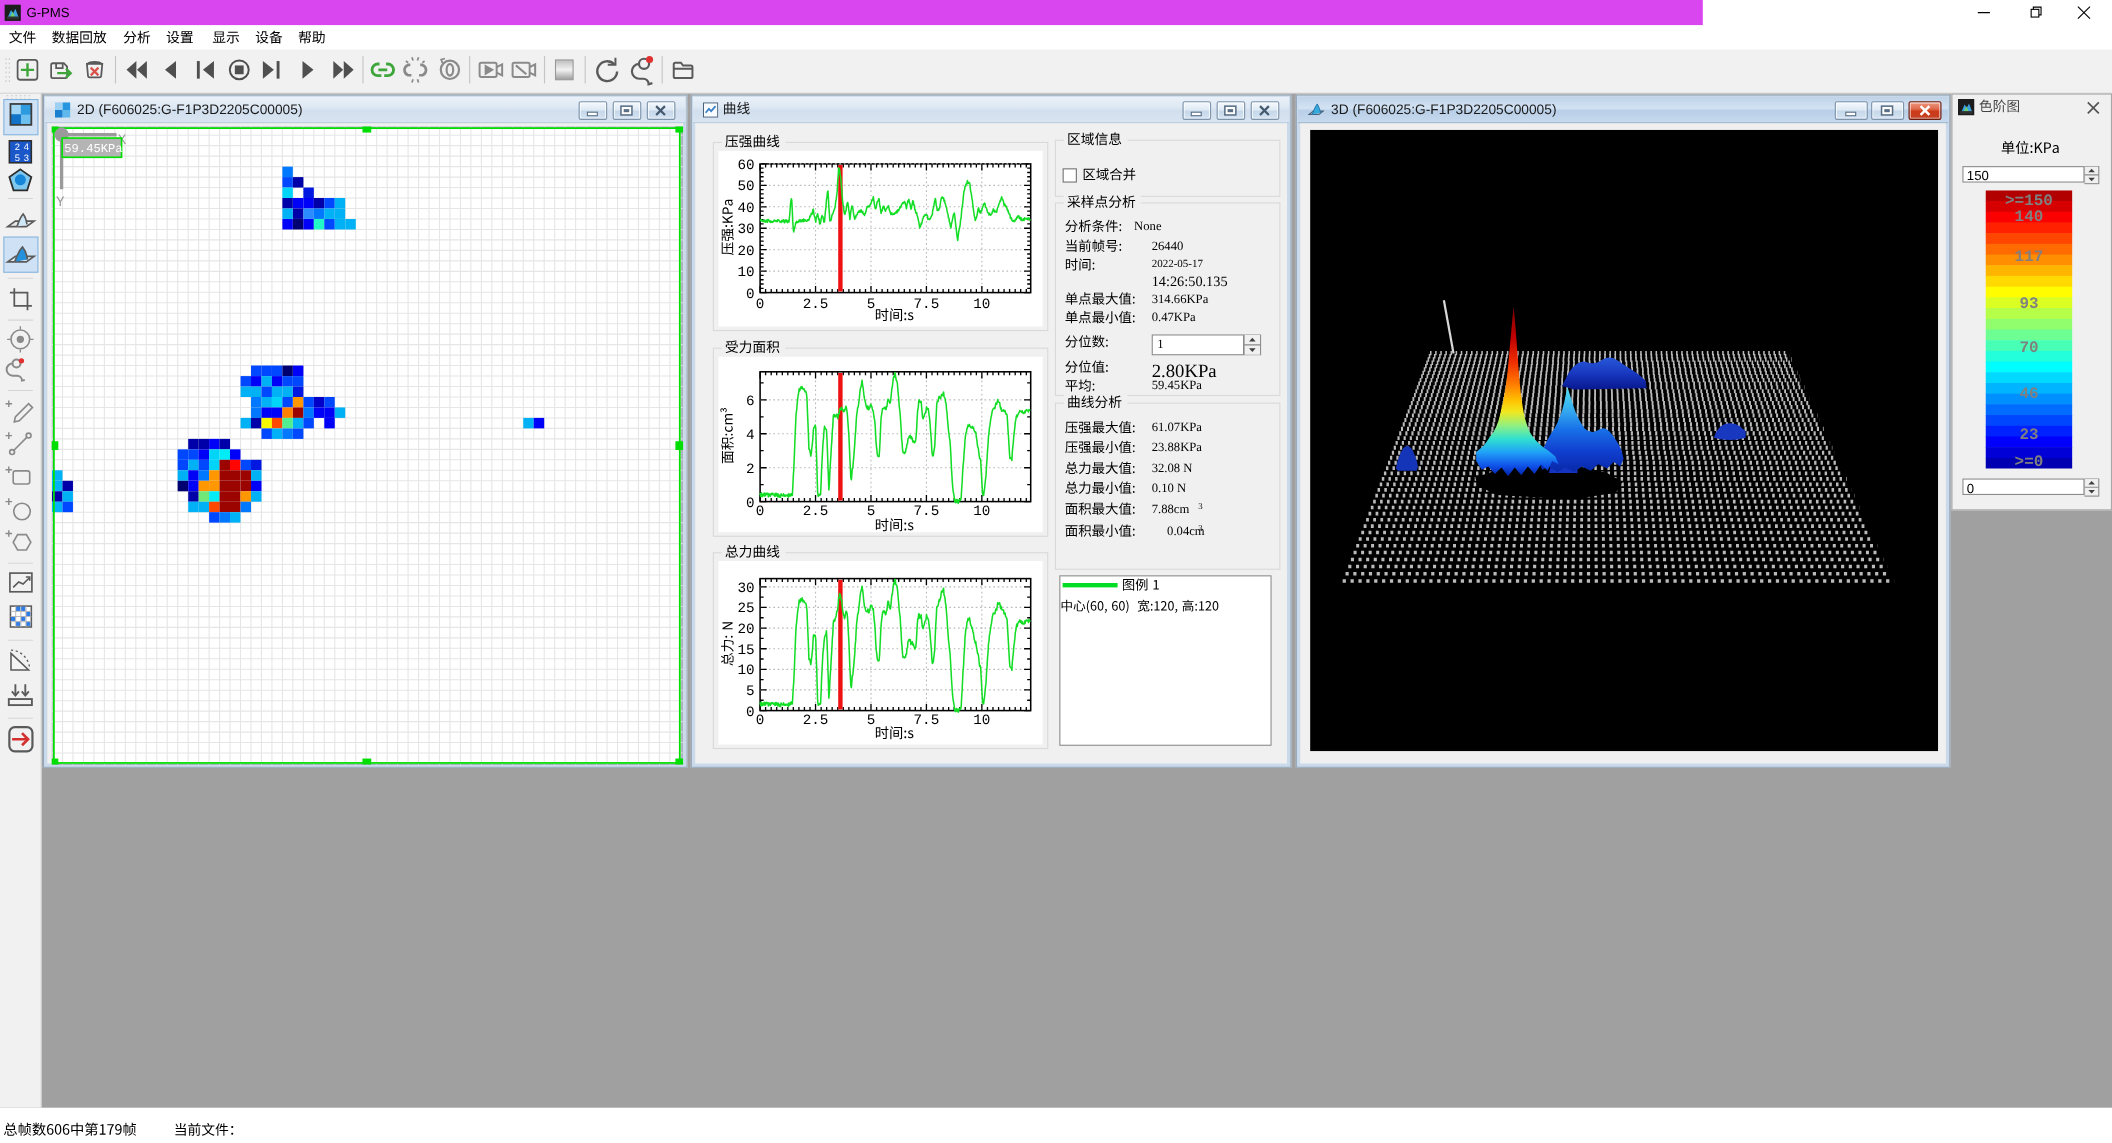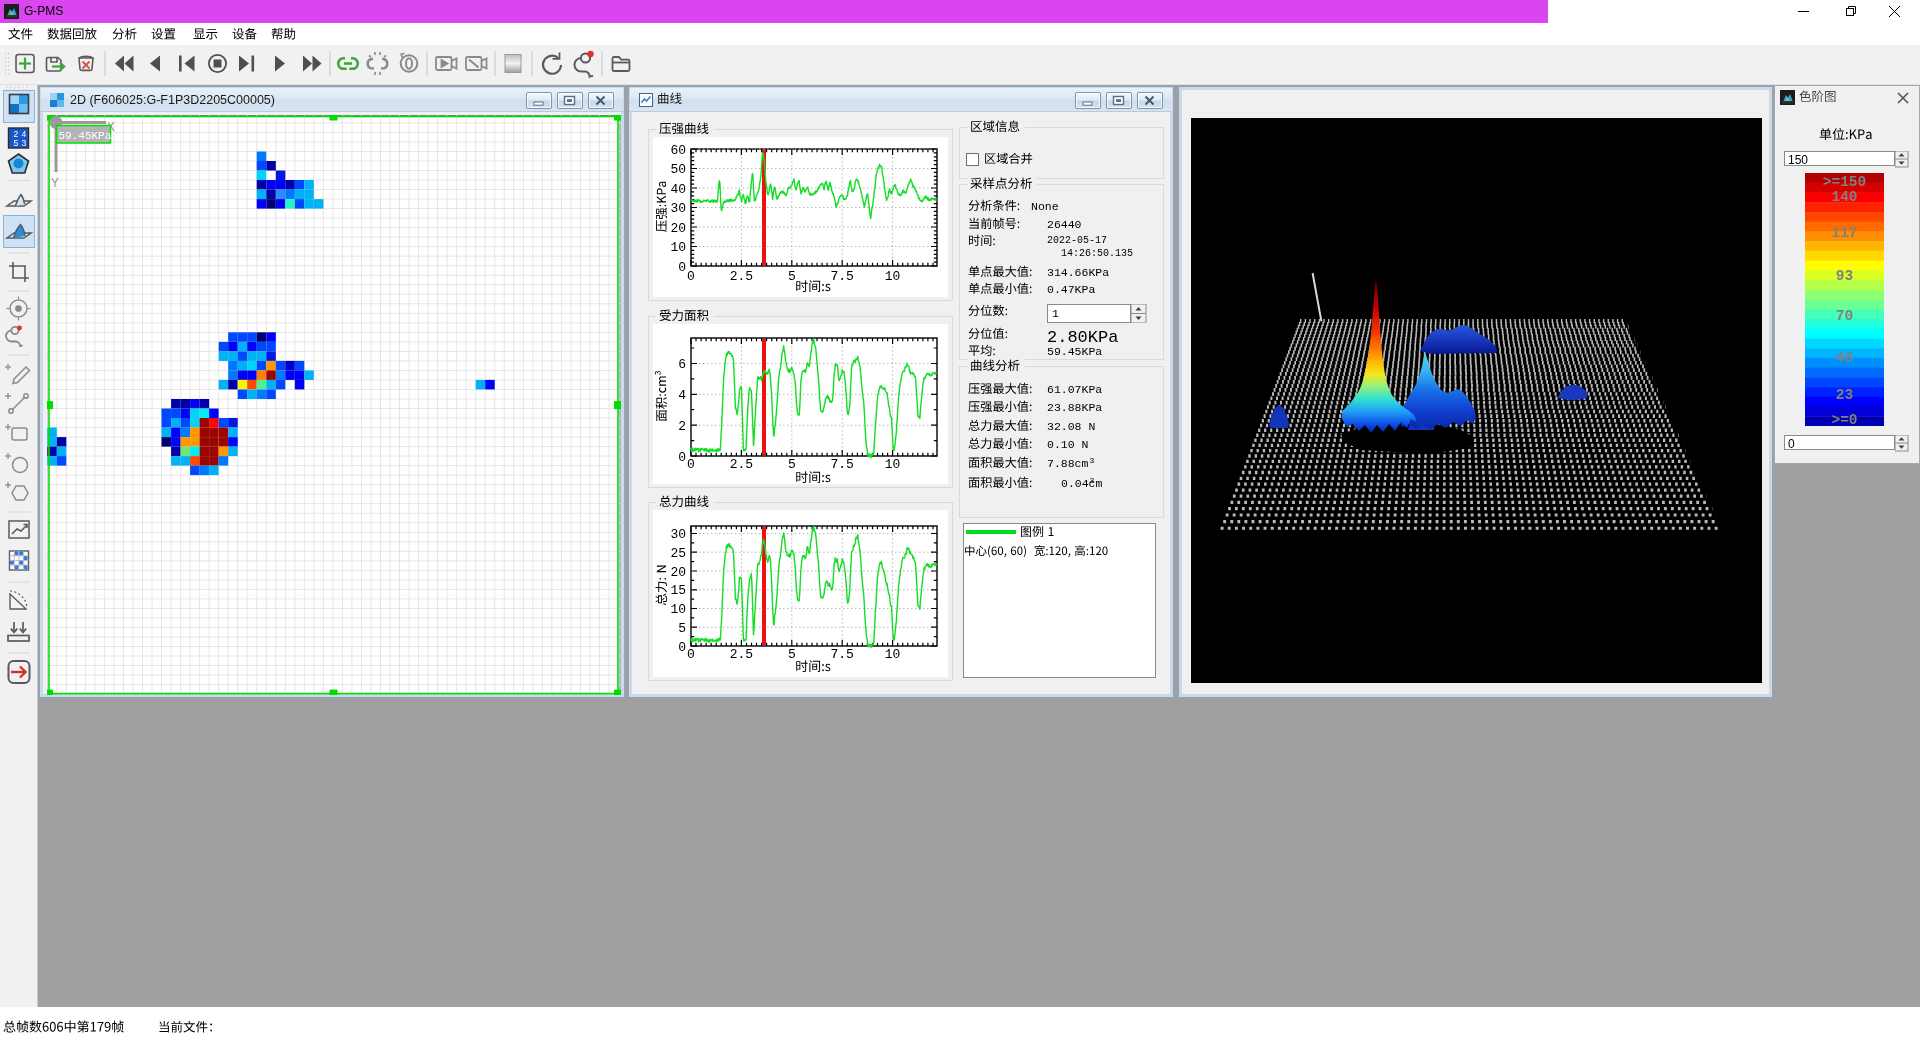--- a/index.html
+++ b/index.html
@@ -3,21 +3,21 @@
 *{margin:0;padding:0;box-sizing:border-box}
 html,body{width:1920px;height:1039px;overflow:hidden;background:#fff;
  font-family:"Liberation Sans",sans-serif;}
 .abs{position:absolute}
 .win{position:absolute;background:#f0f0f0;border:1px solid #8fa4b8;
  box-shadow:inset 0 0 0 3px #cadaeb;}
 .tbar{position:absolute;left:1px;top:1px;right:1px;height:24px;}
 .wbtn{position:absolute;top:4px;width:26px;height:17px;border:1px solid #7e94ab;border-radius:2px;
  background:linear-gradient(180deg,#f4f8fc 0%,#dfeaf5 45%,#c6d8ea 55%,#d4e3f2 100%);
  box-shadow:inset 0 0 0 1px rgba(255,255,255,.75);}
-.mono{font-family:Liberation Mono, monospace;}
+.mono{font-family:Liberation Serif, serif;}
 </style></head><body>
 <div class="abs" style="left:0;top:0;width:1920px;height:1039px;background:#fff">
 
 <div class="abs" style="left:0;top:0;width:1548px;height:23px;background:#d946ef">
 <svg class="abs" style="left:4px;top:4px" width="15" height="15" viewBox="0 0 15 15">
 <rect x="0" y="0" width="15" height="15" fill="#1c1c1c"></rect>
 <path d="M3 12 L6 5 L8 8 L10 4 L13 12 Z" fill="#3aa0e0"></path>
 <path d="M5 12 L7.5 6.5 L10 12 Z" fill="#6fcf6f"></path>
 <rect x="2" y="11" width="11" height="2.5" fill="#303030"></rect>
 </svg>
@@ -540,21 +540,21 @@
         <text x="33" y="28.0" font-size="13" text-anchor="end" font-family="Liberation Mono" fill="#000">30</text>
       </svg>
 <div class="abs" style="left:330px;top:40px;width:205px;height:52px;border:1px solid #d9d9d9;background:#f0f0f0"></div>
 <div class="abs" style="left:338px;top:33px;width:58px;height:14px;background:#f0f0f0"></div>
 <div class="abs" style="left:337px;top:66px;width:13px;height:13px;background:#fff;border:1px solid #707070"></div>
 <div class="abs" style="left:330px;top:97px;width:205px;height:176px;border:1px solid #d9d9d9;background:#f0f0f0"></div>
 <div class="abs" style="left:338px;top:90px;width:70px;height:14px;background:#f0f0f0"></div>
 <span class="abs mono" style="left:402px;top:113px;font-size:11.5px;color:#000">None</span>
 <span class="abs mono" style="left:418px;top:131px;font-size:11.5px;color:#000">26440</span>
 <span class="abs mono" style="left:418px;top:148px;font-size:10px;color:#000">2022-05-17</span>
-<span class="abs mono" style="left:432px;top:161px;font-size:10px;color:#000">14:26:50.135</span>
+<span class="abs mono" style="left:418px;top:161px;font-size:13px;color:#000">14:26:50.135</span>
 <span class="abs mono" style="left:418px;top:179px;font-size:11.5px;color:#000">314.66KPa</span>
 <span class="abs mono" style="left:418px;top:196px;font-size:11.5px;color:#000">0.47KPa</span>
 <span class="abs mono" style="left:418px;top:241px;font-size:17px;color:#000">2.80KPa</span>
 <span class="abs mono" style="left:418px;top:258px;font-size:11.5px;color:#000">59.45KPa</span>
 <div class="abs" style="left:418px;top:217px;width:84px;height:19px;background:#fff;border:1px solid #8a8a8a"></div>
 <span class="abs mono" style="left:423px;top:220px;font-size:11.5px;color:#000">1</span>
 <svg class="abs" style="left:502px;top:217px" width="16" height="19">
 <rect x="0" y="0" width="15" height="19" fill="#f0f0f0" stroke="#8a8a8a" stroke-width="1"></rect>
 <line x1="0" y1="9.5" x2="15" y2="9.5" stroke="#8a8a8a"></line>
 <path d="M4.5 6.5 l3 -3.4 l3 3.4 z" fill="#404040"></path>
@@ -567,20 +567,46 @@
 <span class="abs mono" style="left:418px;top:333.0px;font-size:11.5px;color:#000">32.08 N</span>
 <span class="abs mono" style="left:418px;top:351.0px;font-size:11.5px;color:#000">0.10 N</span>
 <span class="abs mono" style="left:418px;top:370.0px;font-size:11.5px;color:#000">7.88cm</span>
 <span class="abs mono" style="left:432px;top:390.0px;font-size:11.5px;color:#000">0.04cm</span>
 <span class="abs mono" style="left:460.4px;top:369px;font-size:8px;color:#000">3</span>
 <span class="abs mono" style="left:460.4px;top:389px;font-size:8px;color:#000">3</span>
 <div class="abs" style="left:334px;top:436px;width:193px;height:155px;background:#fff;border:1px solid #8a8a8a"></div>
 <div class="abs" style="left:337px;top:443px;width:50px;height:4px;background:#00dd22"></div>
 </div>
 <div class="win" style="left:1178px;top:86px;width:595px;height:612px">
+<div class="tbar" style="background:linear-gradient(180deg,#bfd2e6 0%,#d3e3f4 45%,#b9cfe7 55%,#c6d9ee 100%);border-bottom:1px solid #9fb6cc">
+<svg class="abs" style="left:9px;top:5px" width="15" height="14" viewBox="0 0 15 14">
+<path d="M1 11 h9 l4 -3 h-9 z" fill="#c8ddf0" stroke="#4a627a" stroke-width="1"></path>
+<path d="M4 11 c1.5 -4.5 3 -7.5 4.5 -9.5 c1.5 2.5 2.5 5.5 3 8" fill="#35aadc" stroke="#1a6aa0" stroke-width="0.8"></path>
+        </svg>
+<span class="abs" style="left:30px;top:5px;font-size:12.5px;color:#1a1a1a">3D (F606025:G-F1P3D2205C00005)</span>
+<div class="wbtn" style="left:487.5px;width:30px">
+<svg width="28" height="15">
+            <rect x="9" y="9" width="9" height="3.2" fill="#fff" stroke="#5a6f85" stroke-width="1"></rect>
+          </svg>
+</div>
+<div class="wbtn" style="left:521.0px;width:30px">
+<svg width="28" height="15">
+            <rect x="8.5" y="3.5" width="10" height="8" fill="#fff" stroke="#5a6f85" stroke-width="1.4"></rect>
+            <rect x="11" y="6.2" width="5" height="2.8" fill="#5a6f85"></rect>
+          </svg>
+</div>
+<div class="wbtn" style="left:554.5px;width:30px;background:linear-gradient(180deg,#ec9980 0%,#e06a4e 40%,#cc3a18 55%,#c44124 100%);border-color:#6e1a0a">
+<svg width="28" height="15">
+            <g stroke="#fff" stroke-width="2.2">
+              <line x1="10" y1="3.5" x2="18" y2="11.5"></line>
+              <line x1="18" y1="3.5" x2="10" y2="11.5"></line>
+            </g>
+          </svg>
+</div>
+</div>
 <svg class="abs" style="left:12px;top:31px" width="571" height="565" viewBox="0 0 571 565">
         <rect width="571" height="565" fill="#000"></rect>
         <line x1="109.0" y1="203.0" x2="435.0" y2="203.0" stroke="#bababa" stroke-width="4.0" stroke-dasharray="1.40 3.26"></line>
         <line x1="107.9" y1="205.9" x2="436.3" y2="205.9" stroke="#bababa" stroke-width="4.0" stroke-dasharray="1.42 3.27"></line>
         <line x1="106.8" y1="208.8" x2="437.7" y2="208.8" stroke="#bababa" stroke-width="4.0" stroke-dasharray="1.44 3.28"></line>
         <line x1="105.6" y1="211.8" x2="439.1" y2="211.8" stroke="#bababa" stroke-width="4.0" stroke-dasharray="1.47 3.30"></line>
         <line x1="104.5" y1="214.8" x2="440.5" y2="214.8" stroke="#bababa" stroke-width="3.9" stroke-dasharray="1.49 3.31"></line>
         <line x1="103.3" y1="217.9" x2="441.9" y2="217.9" stroke="#bababa" stroke-width="3.9" stroke-dasharray="1.51 3.33"></line>
         <line x1="102.1" y1="221.0" x2="443.3" y2="221.0" stroke="#bababa" stroke-width="3.9" stroke-dasharray="1.53 3.34"></line>
         <line x1="100.9" y1="224.2" x2="444.8" y2="224.2" stroke="#bababa" stroke-width="3.9" stroke-dasharray="1.56 3.35"></line>

